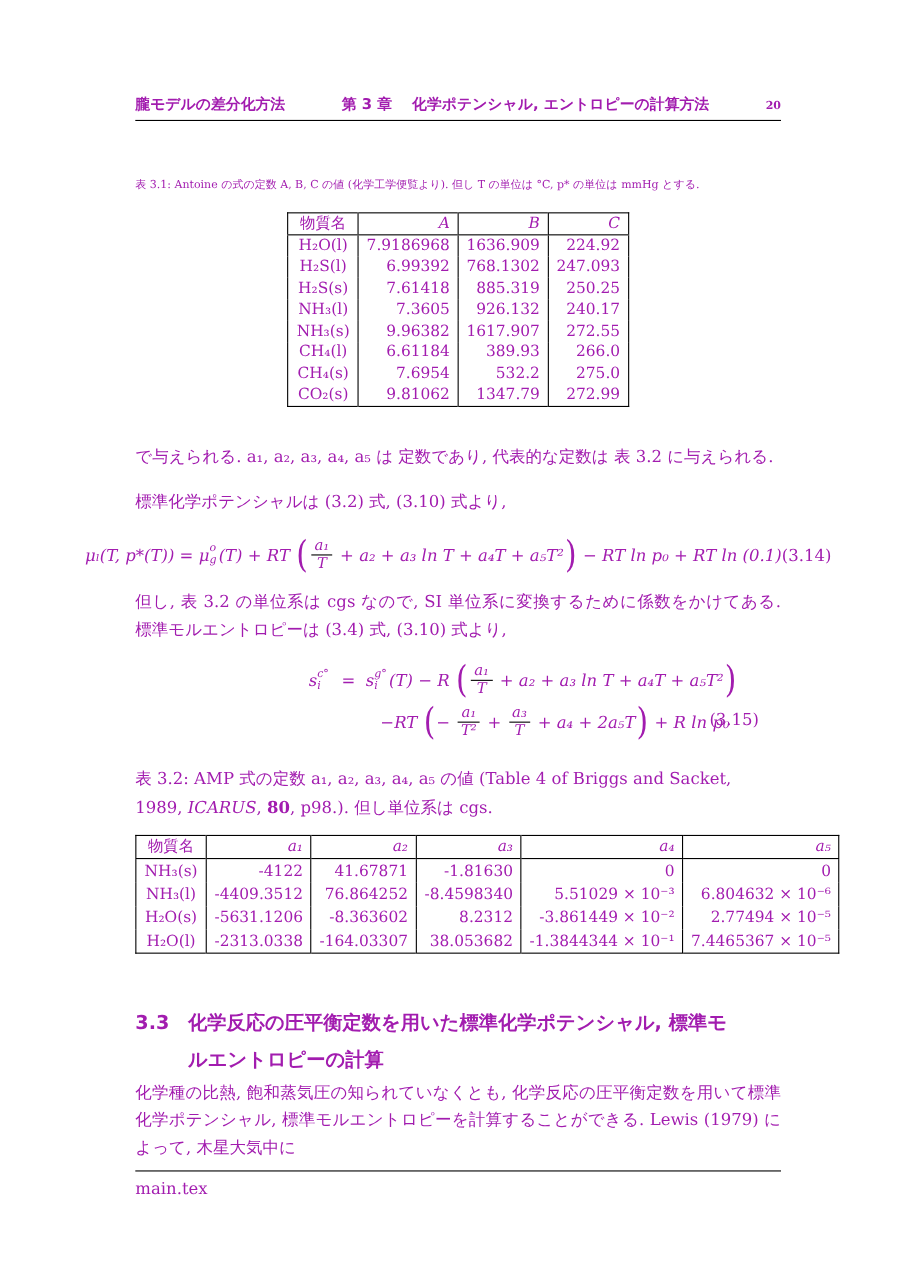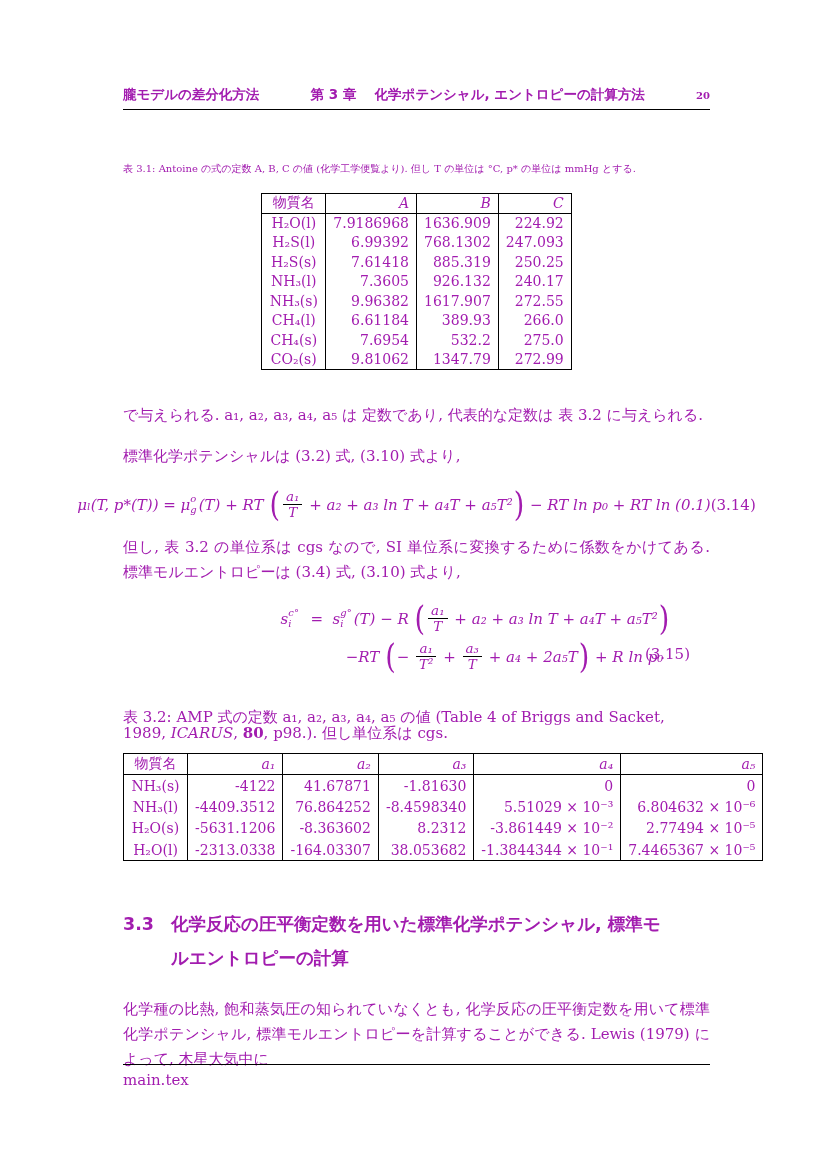--- a/index.html
+++ b/index.html
@@ -19,21 +19,21 @@
     display: flex; justify-content: space-between; align-items: baseline;
     font-family: "DejaVu Sans", sans-serif; font-weight: bold; font-size: 13.5px;
     white-space: nowrap;
   }
   .running-head .page-num { font-family: "DejaVu Serif", serif; font-size: 10px; }
   .head-rule { border: none; border-top: 1.5px solid #000; margin-top: 5px; }
 
   .body-text { font-size: 15px; line-height: 25px; text-align: justify; }
 
   .caption { font-size: 10px; line-height: 26px; margin-top: 46px; }
-  .caption2 { font-size: 15px; line-height: 16px; margin-top: 36px; }
+  .caption2 { font-size: 15px; line-height: 26px; margin-top: 22px; }
   .it { font-style: italic; }
   .bf { font-weight: bold; }
 
   
   table { border-collapse: collapse; border: 1.2px solid #000; font-size: 14px; }
   th, td { border-left: 1px solid #000; padding: 0 7px; height: 19.5px; white-space: nowrap; }
   th:first-child, td:first-child { border-left: none; }
   thead tr { border-bottom: 1px solid #000; }
   th { font-weight: normal; }
   .math-h { font-style: italic; text-align: right; }
@@ -71,21 +71,21 @@
   .section-head .sec-title { max-width: 506px; }
 
   
   .footer { position: absolute; left: 123px; top: 1064px; width: 587px;
     border-top: 1.2px solid #000; padding-top: 6px;
     display: flex; justify-content: space-between; font-size: 15px; }
 
   .mt-para1 { margin-top: 33px; }
   .mt-para2 { margin-top: 16px; }
   .mt-para3 { margin-top: 14px; }
-  .mt-para4 { margin-top: 22px; }
+  .mt-para4 { }
 </style>
 </head>
 <body>
 
 <div class="page">
   <div class="content">
 
     <div class="running-head">
       <span>朧モデルの差分化方法</span>
       <span>第 3 章　 化学ポテンシャル, エントロピーの計算方法</span>

